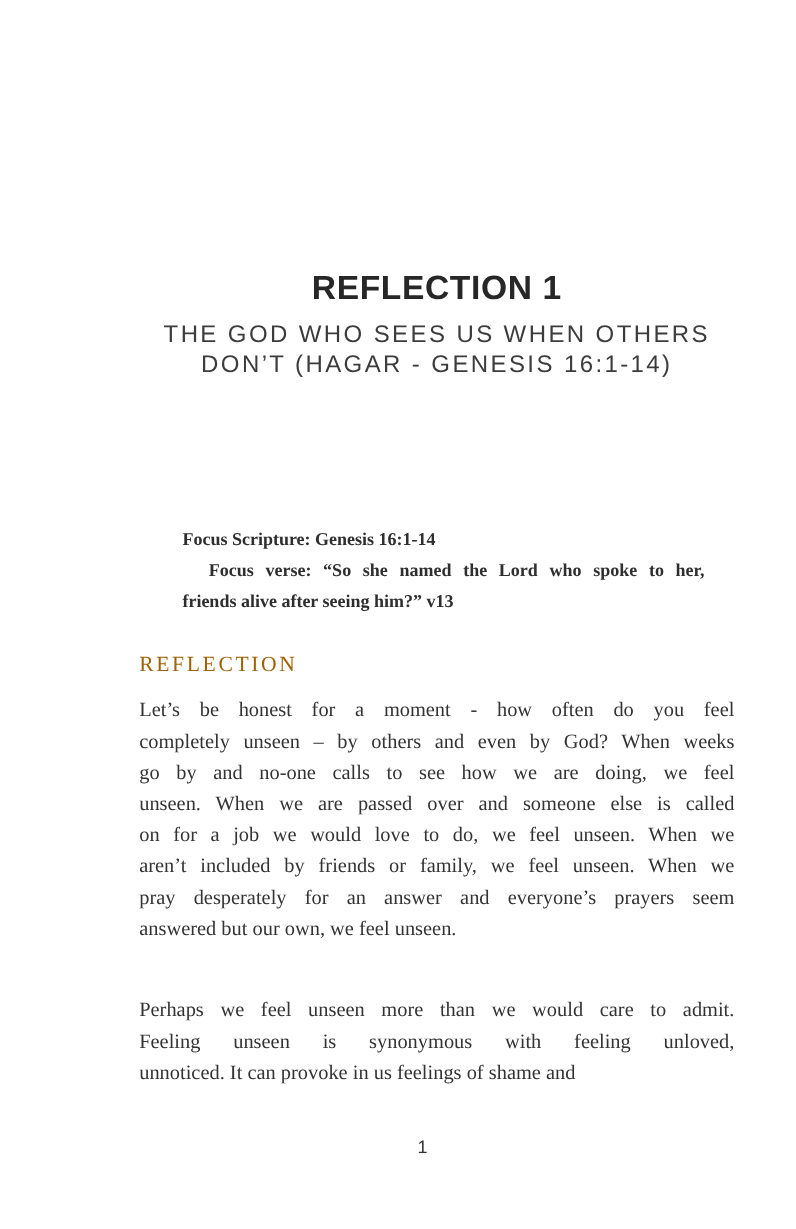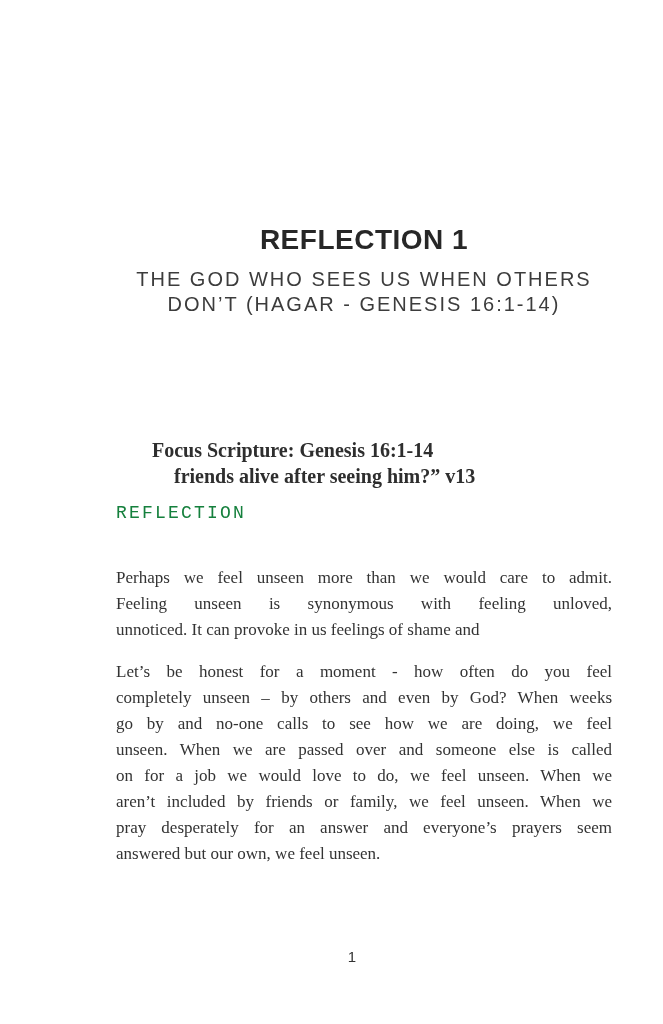--- a/index.html
+++ b/index.html
@@ -38,42 +38,42 @@
     line-height: 25px;
     letter-spacing: 2px;
     text-align: center;
     color: #3c3c3c;
     white-space: pre-line;
   }
   .focus-block {
     margin: 120px 0 0 36px;
     width: 435px;
     font-weight: bold;
-    font-size: 20px;
+    font-size: 15px;
     line-height: 26px;
     color: #2e2e2e;
   }
   .focus-verse .tline:first-child {
     text-indent: 22px;
   }
   .tline {
     text-align: justify;
     text-align-last: justify;
   }
   .tline-last {
     text-align-last: left;
   }
   .section-heading {
-    margin-top: 14px;
-    font-family: Liberation Mono, monospace;
+    margin-top: 28px;
+    font-family: Liberation Serif, serif;
     font-weight: normal;
     font-size: 18px;
     letter-spacing: 2.2px;
     line-height: 20px;
-    color: #15803d;
+    color: #a16207;
   }
   .para {
     font-size: 17px;
     line-height: 26px;
     color: #333333;
   }
   .para-1 { margin-top: 16px; }
   .para-2 { margin-top: 42px; }
   .page-number {
     position: absolute;
@@ -92,38 +92,39 @@
 <div class="content">
 
   <div class="title">REFLECTION 1</div>
 
   <div class="subtitle">THE GOD WHO SEES US WHEN OTHERS
 DON’T (HAGAR - GENESIS 16:1-14)</div>
 
   <div class="focus-block">
     <div>Focus Scripture: Genesis 16:1-14</div>
     <div class="focus-verse">
+        <div class="tline">Focus verse: “So she named the Lord who spoke to her,</div>
         <div class="tline tline-last">friends alive after seeing him?” v13</div>
       </div>
   </div>
 
   <div class="section-heading">REFLECTION</div>
-
-  <div class="para para-2">
-      <div class="tline">Perhaps we feel unseen more than we would care to admit.</div>
-      <div class="tline">Feeling unseen is synonymous with feeling unloved,</div>
-      <div class="tline tline-last">unnoticed. It can provoke in us feelings of shame and</div>
-    </div>
 
   <div class="para para-1">
       <div class="tline">Let’s be honest for a moment - how often do you feel</div>
       <div class="tline">completely unseen – by others and even by God? When weeks</div>
       <div class="tline">go by and no-one calls to see how we are doing, we feel</div>
       <div class="tline">unseen. When we are passed over and someone else is called</div>
       <div class="tline">on for a job we would love to do, we feel unseen. When we</div>
       <div class="tline">aren’t included by friends or family, we feel unseen. When we</div>
       <div class="tline">pray desperately for an answer and everyone’s prayers seem</div>
       <div class="tline tline-last">answered but our own, we feel unseen.</div>
     </div>
 
+  <div class="para para-2">
+      <div class="tline">Perhaps we feel unseen more than we would care to admit.</div>
+      <div class="tline">Feeling unseen is synonymous with feeling unloved,</div>
+      <div class="tline tline-last">unnoticed. It can provoke in us feelings of shame and</div>
+    </div>
+
 </div>
 
 <div class="page-number">1</div>
 
 </body></html>

